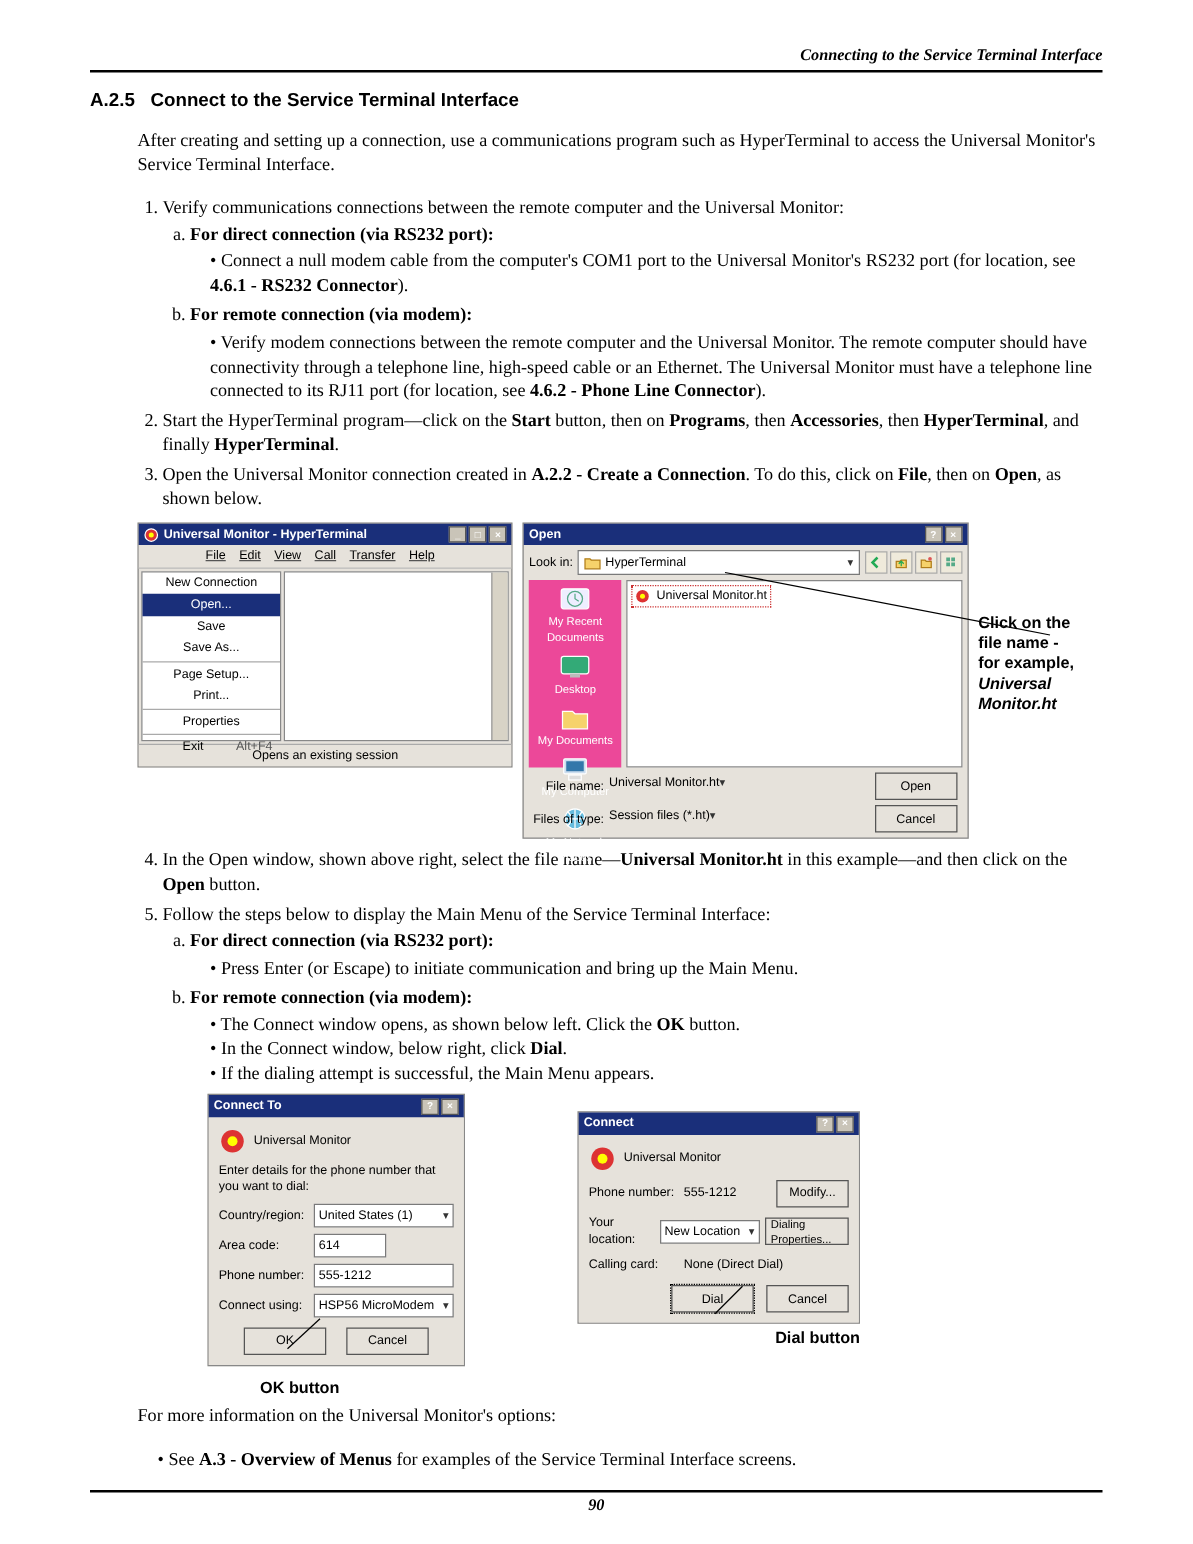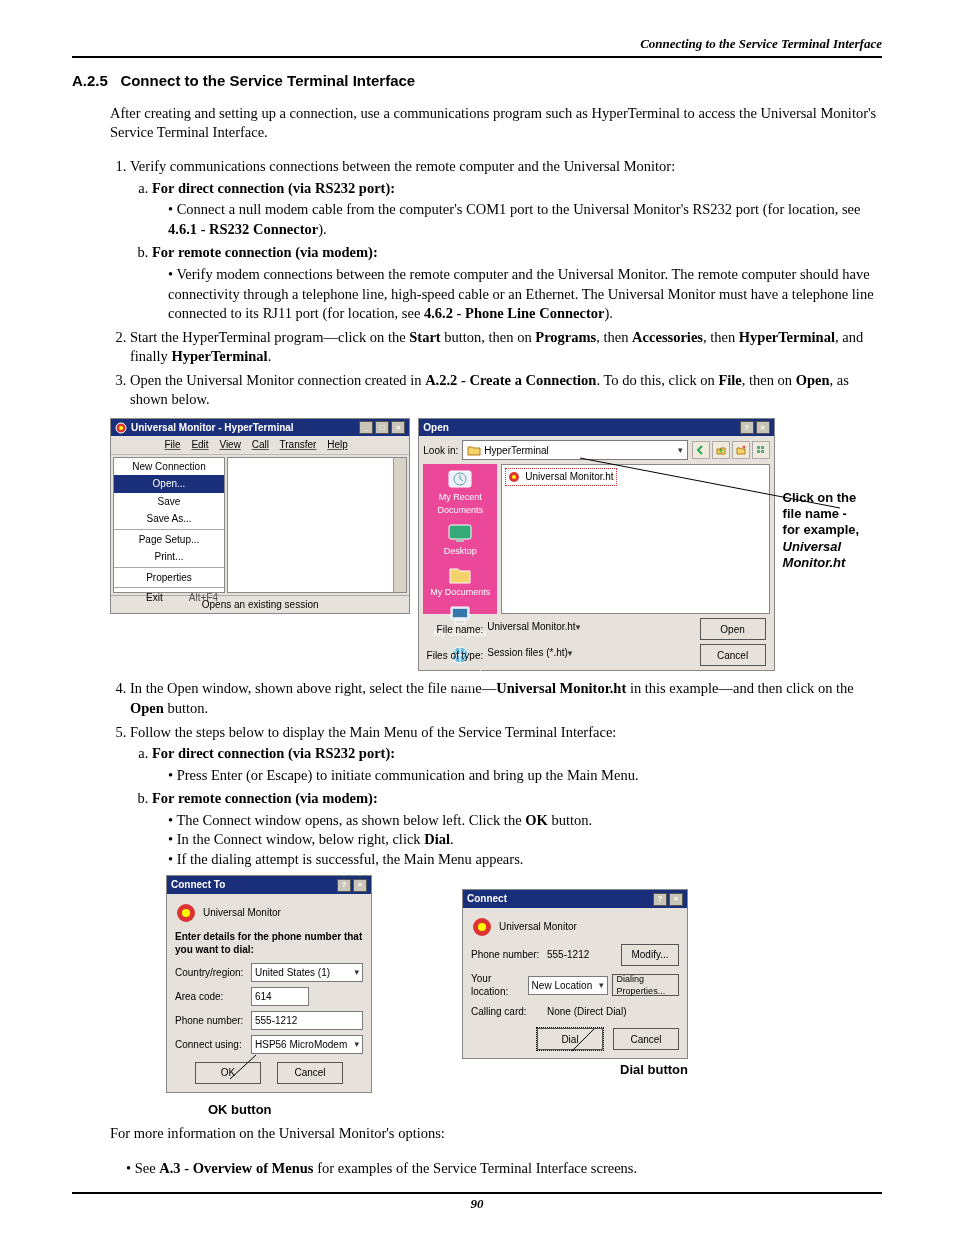--- a/index.html
+++ b/index.html
@@ -448,21 +448,21 @@
             </span>
           </div>
           <div class="dlgpad">
             <div class="ct-icon-row">
               <svg class="globe" viewBox="0 0 22 22">
                   <circle cx="11" cy="11" r="9" fill="#d33"></circle>
                   <circle cx="11" cy="11" r="4" fill="#ff0"></circle>
                 </svg>
               <span>Universal Monitor</span>
             </div>
-            <div style="margin-bottom:6px;font-weight:bold;">Enter details for the phone number that you want to dial:</div>
+            <div style="margin-bottom:6px;">Enter details for the phone number that you want to dial:</div>
             <div class="ctrow">
               <span class="lbl">Country/region:</span>
               <div class="in">
                   <span>United States (1)</span>
                   <span class="caret">▾</span>
                 </div>
             </div>
             <div class="ctrow">
               <span class="lbl">Area code:</span>
               <div class="in" style="flex:0 0 50px;">

